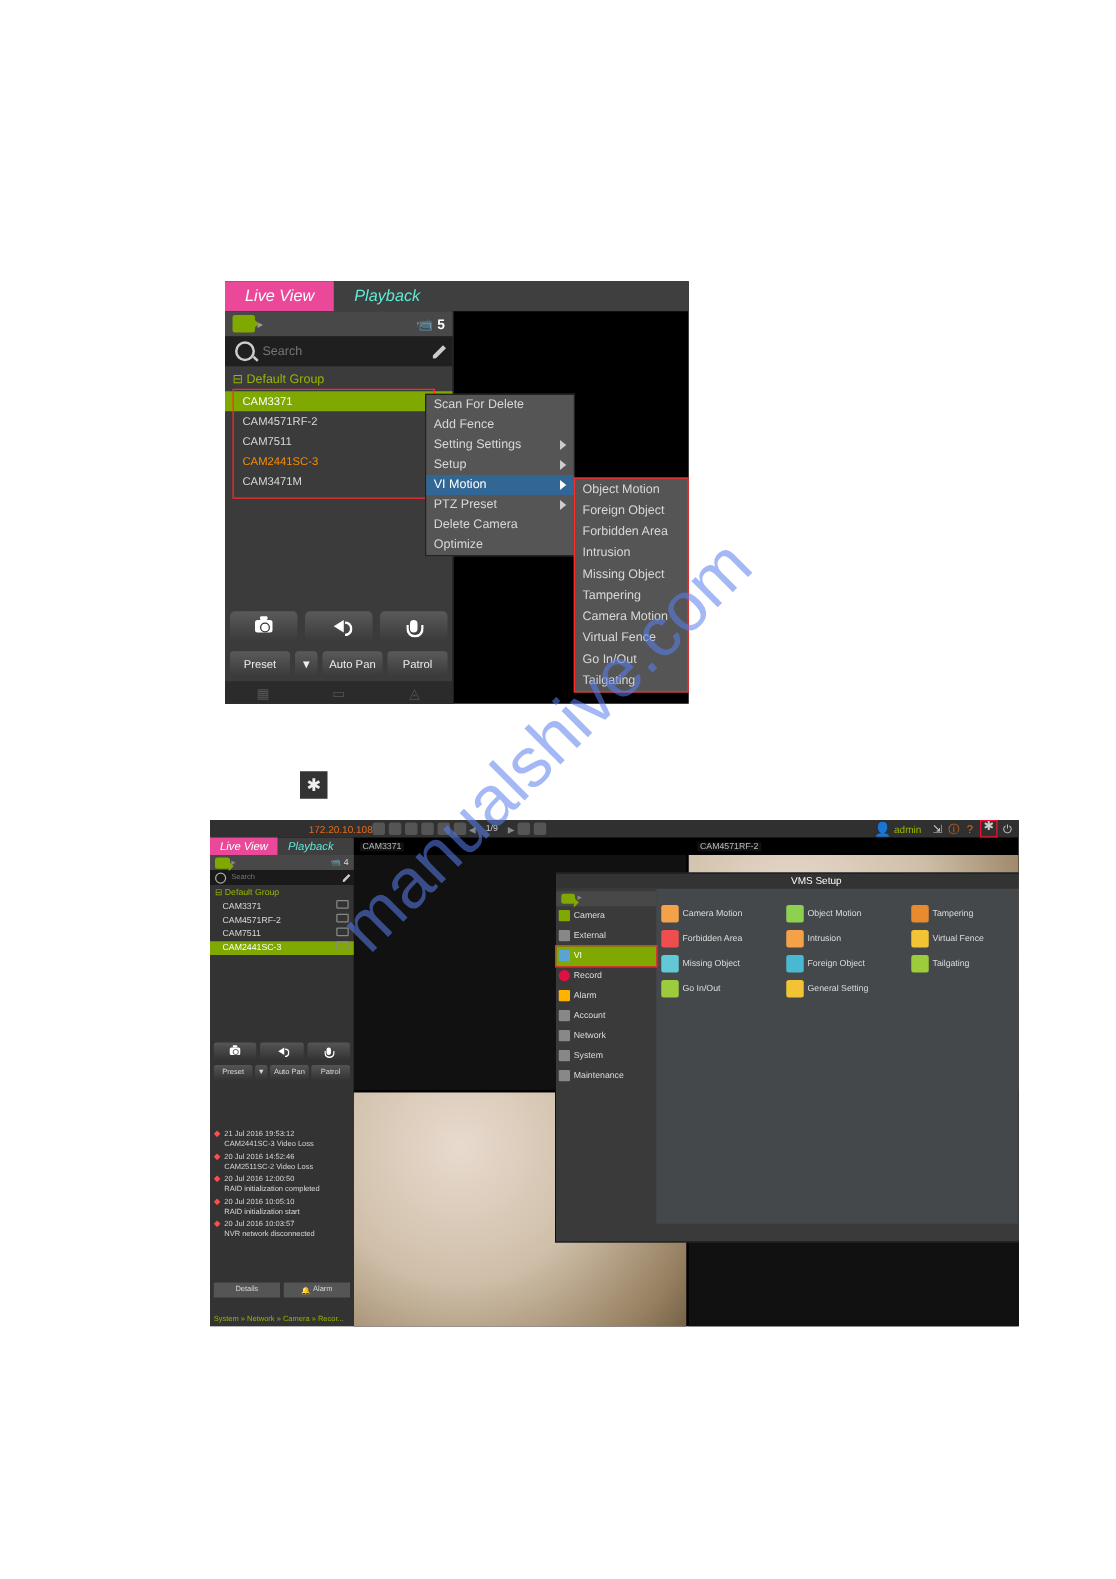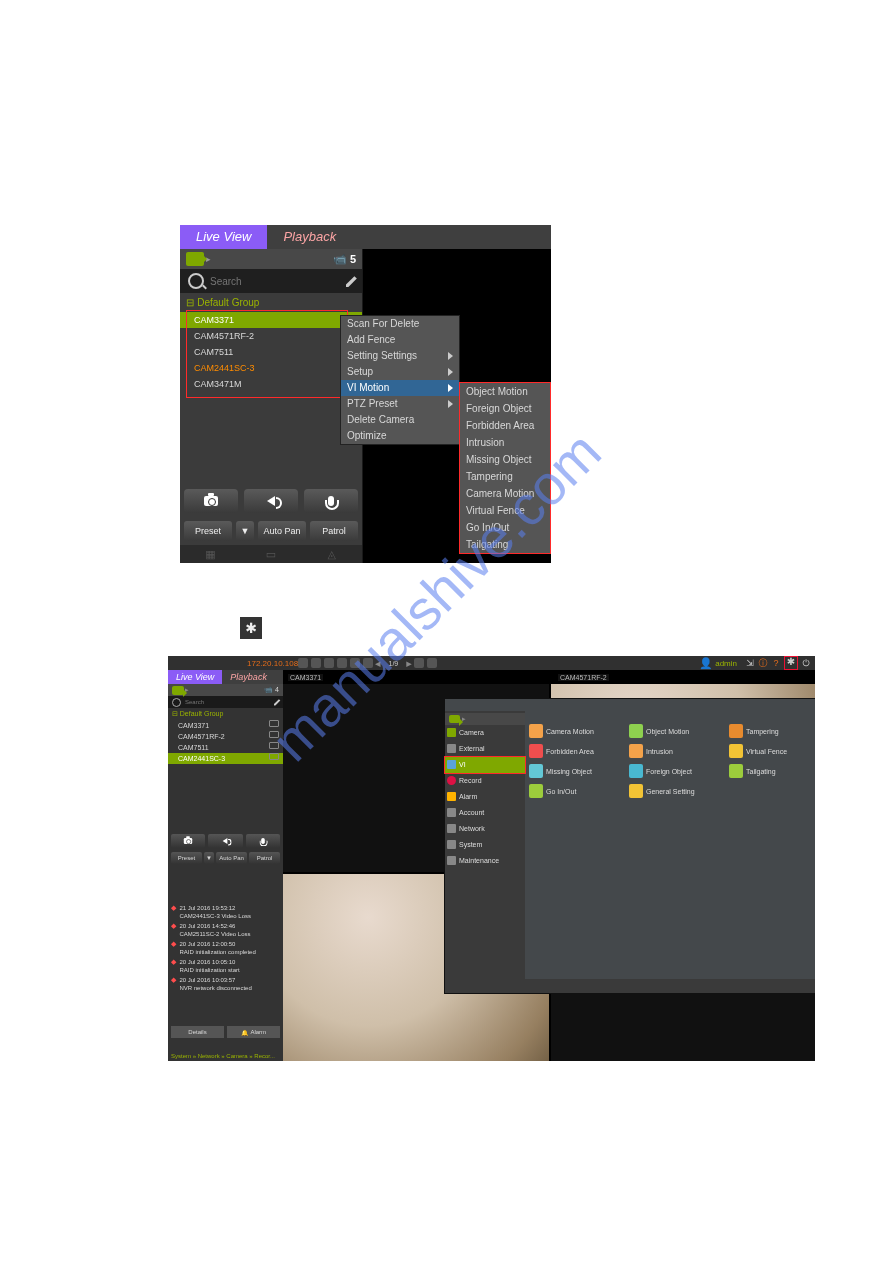--- a/index.html
+++ b/index.html
@@ -1,21 +1,21 @@
 <!DOCTYPE html>
 <html><head>
 <meta charset="utf-8">
 <style>
   html,body{margin:0;padding:0;background:#fff;font-family:Arial,Helvetica,sans-serif;font-size:11px;color:#d8d8d8;width:893px}
   .page{width:893px;height:1263px;position:relative}
   
   .shot1{position:absolute;left:180px;top:225px;width:371px;height:338px;background:#000}
   .tabbar1{height:24px;background:#3f3f3f;display:flex}
-  .tab{height:24px;line-height:24px;padding:0 16px;font-size:13px;color:#fca5a5;font-style:italic}
-  .tab.active{background:#8b5cf6;color:#fff}
+  .tab{height:24px;line-height:24px;padding:0 16px;font-size:13px;color:#5eead4;font-style:italic}
+  .tab.active{background:#ec4899;color:#fff}
   .sidebar1{position:absolute;left:0;top:24px;width:182px;height:314px;background:#3b3b3b;border-right:1px solid #1a1a1a}
   .sbhead{height:20px;background:#484848;display:flex;align-items:center;justify-content:space-between;padding:0 6px}
   .videoicn{width:18px;height:14px;background:#7fa800;border-radius:2px;position:relative}
   .videoicn:after{content:"";position:absolute;right:-3px;top:3px;border-left:4px solid #7fa800;border-top:4px solid transparent;border-bottom:4px solid transparent}
   .camcount{color:#fff;font-weight:bold}
   .srchrow{height:20px;background:#1f1f1f;display:flex;align-items:center;padding:2px 4px}
   .srchrow .mag{width:12px;height:12px;border:2px solid #ccc;border-radius:50%;position:relative;margin:0 4px}
   .srchrow .mag:after{content:"";position:absolute;width:5px;height:2px;background:#ccc;right:-5px;bottom:-1px;transform:rotate(45deg)}
   .srchrow input{flex:1;background:transparent;border:0;color:#bbb;font-size:10px;outline:none}
   .pen{width:12px;height:12px;background:#ccc;clip-path:polygon(0 80%,70% 10%,90% 30%,20% 100%,0 100%)}
@@ -351,20 +351,21 @@
         <div>Details</div>
         <div>
             <span style="color:#ffb300">🔔</span>
             <span>Alarm</span>
           </div>
       </div>
       <div class="bcrumb">System » Network » Camera » Recor...</div>
     </div>
 
     <div class="dialog">
+      <div class="dlgtitle"><span>VMS Setup</span></div>
       <div class="dlgbody">
         <div class="dlgside">
           <div style="height:12px;background:#484848;padding-left:4px;display:flex;align-items:center">
               <span class="videoicn" style="width:11px;height:8px"></span>
               <span style="margin-left:2px;color:#888">▸</span>
             </div>
           <div><span class="ic cam"></span><span>Camera</span></div>
           <div><span class="ic"></span><span>External</span></div>
           <div class="sel"><span class="ic" style="background:#5aa3d9"></span><span>VI</span></div>
           <div><span class="ic" style="background:#d14;border-radius:50%"></span><span>Record</span></div>

